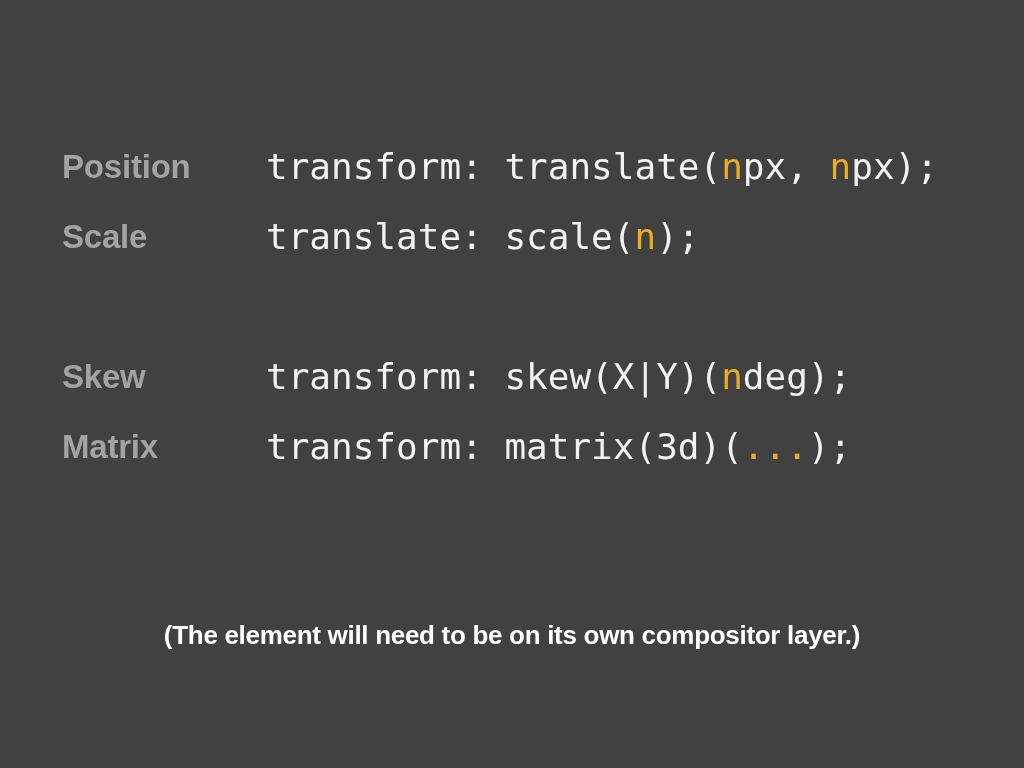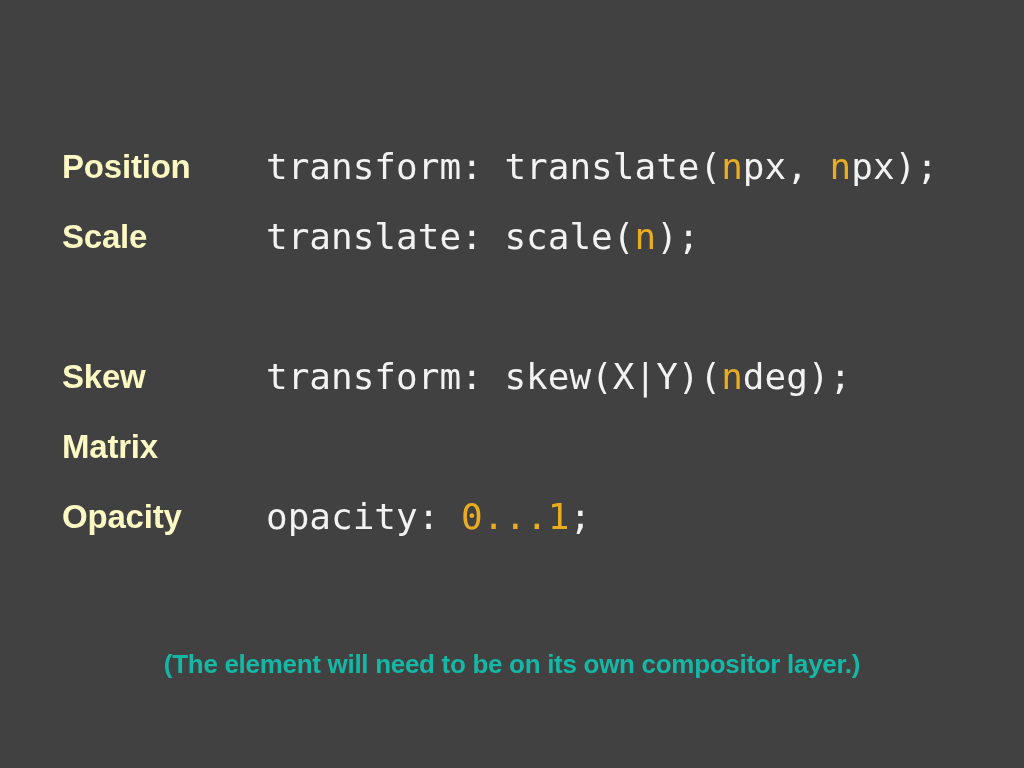--- a/index.html
+++ b/index.html
@@ -41,21 +41,21 @@
   .row-label {
     position: absolute;
     left: 62px;
     top: 0;
     height: 70px;
     line-height: 70px;
     font-family: "Liberation Sans", sans-serif;
     font-weight: bold;
     font-size: 33px;
     letter-spacing: -0.2px;
-    color: #fef9c3;
+    color: #a3a3a3;
     white-space: nowrap;
   }
 
   .row-code {
     position: absolute;
     left: 266px;
     top: 0;
     height: 70px;
     line-height: 70px;
     font-family: "DejaVu Sans Mono", "Liberation Mono", monospace;
@@ -67,28 +67,28 @@
   }
 
   .hl {
     color: #e9ad1f;
   }
 
   
   .caption {
     position: absolute;
     left: 0;
-    top: 649px;
+    top: 620px;
     width: 1024px;
     text-align: center;
     font-family: "Liberation Sans", sans-serif;
     font-weight: bold;
     font-size: 26px;
     letter-spacing: -0.3px;
-    color: #14b8a6;
+    color: #ffffff;
     white-space: nowrap;
   }
 </style>
 </head>
 <body>
 
 <div class="slide">
 
   <div class="rows">
 
@@ -105,24 +105,21 @@
     <div class="row">
     </div>
 
     <div class="row">
       <div class="row-label">Skew</div>
       <div class="row-code"><span>transform: skew(X|Y)(</span><span class="hl">n</span><span>deg);</span></div>
     </div>
 
     <div class="row">
       <div class="row-label">Matrix</div>
+      <div class="row-code"><span>transform: matrix(3d)(</span><span class="hl">...</span><span>);</span></div>
     </div>
 
-    <div class="row">
-      <div class="row-label">Opacity</div>
-      <div class="row-code"><span>opacity: </span><span class="hl">0...1</span><span>;</span></div>
-    </div>
 
   </div>
 
   <div class="caption">(The element will need to be on its own compositor layer.)</div>
 
 </div>
 
 </body></html>

